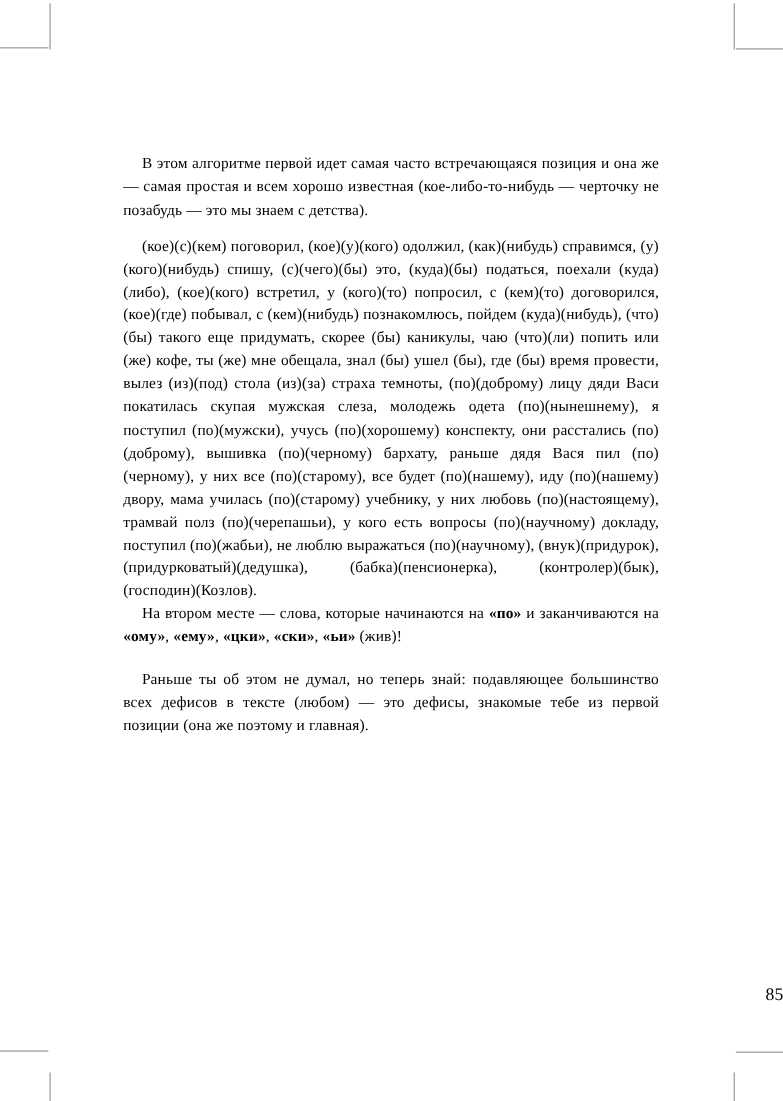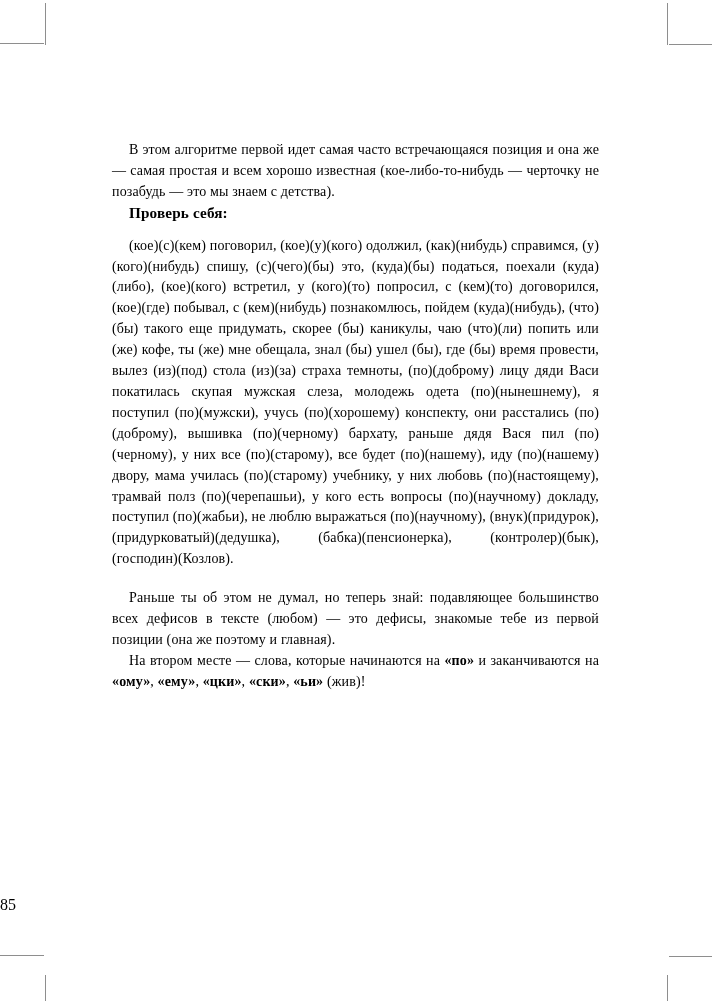--- a/index.html
+++ b/index.html
@@ -75,44 +75,43 @@
   b, .bold {
     font-weight: bold;
   }
 
   
   .folio {
     position: absolute;
     top: 896px;
     left: 0;
     width: 712px;
-    text-align: left;
+    text-align: right;
     font-size: 16px;
     font-family: "Liberation Serif", "DejaVu Serif", serif;
   }
 </style>
 </head>
 <body>
 
 <div class="crop crop-v cm-tl-v"></div>
 <div class="crop crop-h cm-tl-h"></div>
 <div class="crop crop-v cm-tr-v"></div>
 <div class="crop crop-h cm-tr-h"></div>
 <div class="crop crop-h cm-bl-h"></div>
 <div class="crop crop-v cm-bl-v"></div>
 <div class="crop crop-h cm-br-h"></div>
 <div class="crop crop-v cm-br-v"></div>
 
 <div class="page">
 
   <p class="indent">В этом алгоритме первой идет самая часто встречающаяся позиция и она же — самая простая и всем хорошо известная (кое-либо-то-нибудь — черточку не позабудь — это мы знаем с детства).</p>
 
-  <p class="heading para-gap">Проверь себя:</p>
 
   <p class="indent block-answers">(кое)(с)(кем) поговорил, (кое)(у)(кого) одолжил, (как)(нибудь) справимся, (у)(кого)(нибудь) спишу, (с)(чего)(бы) это, (куда)(бы) податься, поехали (куда)(либо), (кое)(кого) встретил, у (кого)(то) попросил, с (кем)(то) договорился, (кое)(где) побывал, с (кем)(нибудь) познакомлюсь, пойдем (куда)(нибудь), (что)(бы) такого еще придумать, скорее (бы) каникулы, чаю (что)(ли) попить или (же) кофе, ты (же) мне обещала, знал (бы) ушел (бы), где (бы) время провести, вылез (из)(под) стола (из)(за) страха темноты, (по)(доброму) лицу дяди Васи покатилась скупая мужская слеза, молодежь одета (по)(нынешнему), я поступил (по)(мужски), учусь (по)(хорошему) конспекту, они расстались (по)(доброму), вышивка (по)(черному) бархату, раньше дядя Вася пил (по)(черному), у них все (по)(старому), все будет (по)(нашему), иду (по)(нашему) двору, мама училась (по)(старому) учебнику, у них любовь (по)(настоящему), трамвай полз (по)(черепашьи), у кого есть вопросы (по)(научному) докладу, поступил (по)(жабьи), не люблю выражаться (по)(научному), (внук)(придурок), (придурковатый)(дедушка), (бабка)(пенсионерка), (контролер)(бык), (господин)(Козлов).</p>
 
+  <p class="indent"><span>На втором месте — слова, которые начинаются на </span><b>«по»</b><span> и заканчиваются на </span><span><b>«ому»</b>, <b>«ему»</b>, <b>«цки»</b>, <b>«ски»</b>, <b>«ьи»</b></span><span> (жив)!</span></p>
+
   <p class="indent para-gap">Раньше ты об этом не думал, но теперь знай: подавляющее большинство всех дефисов в тексте (любом) — это дефисы, знакомые тебе из первой позиции (она же поэтому и главная).</p>
-
-  <p class="indent"><span>На втором месте — слова, которые начинаются на </span><b>«по»</b><span> и заканчиваются на </span><span><b>«ому»</b>, <b>«ему»</b>, <b>«цки»</b>, <b>«ски»</b>, <b>«ьи»</b></span><span> (жив)!</span></p>
 
 </div>
 
 <div class="folio">85</div>
 
 </body></html>

